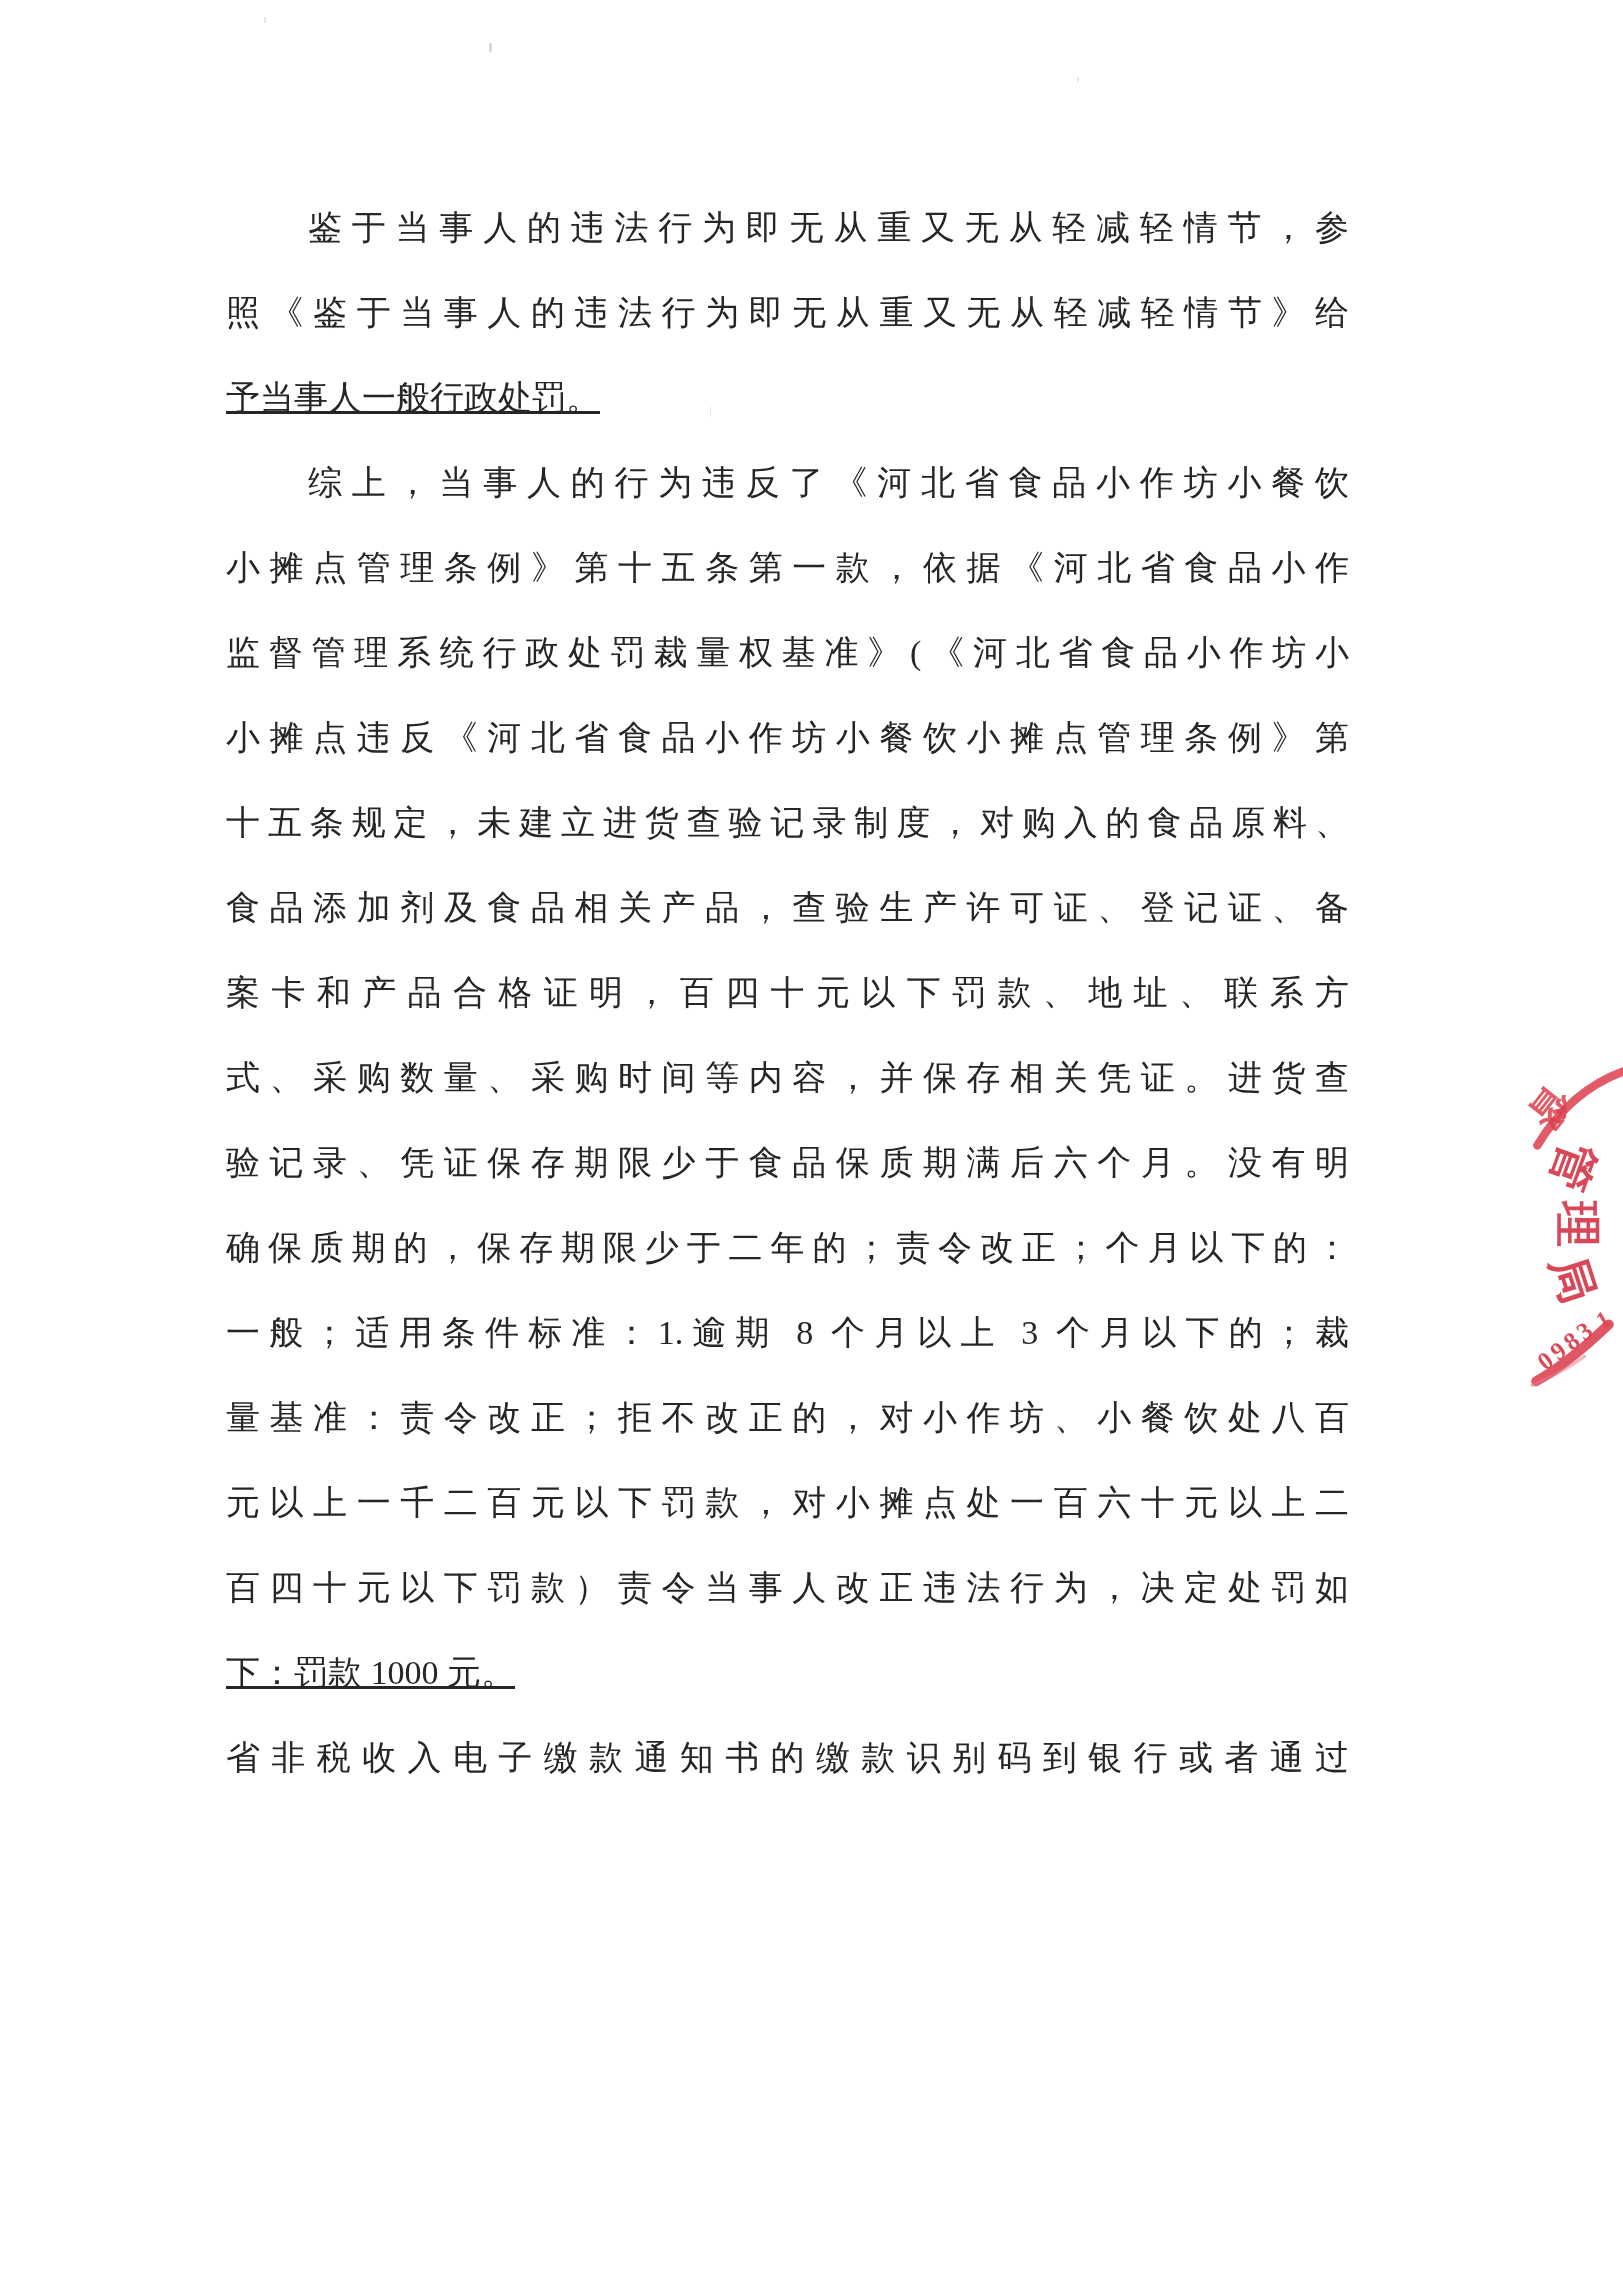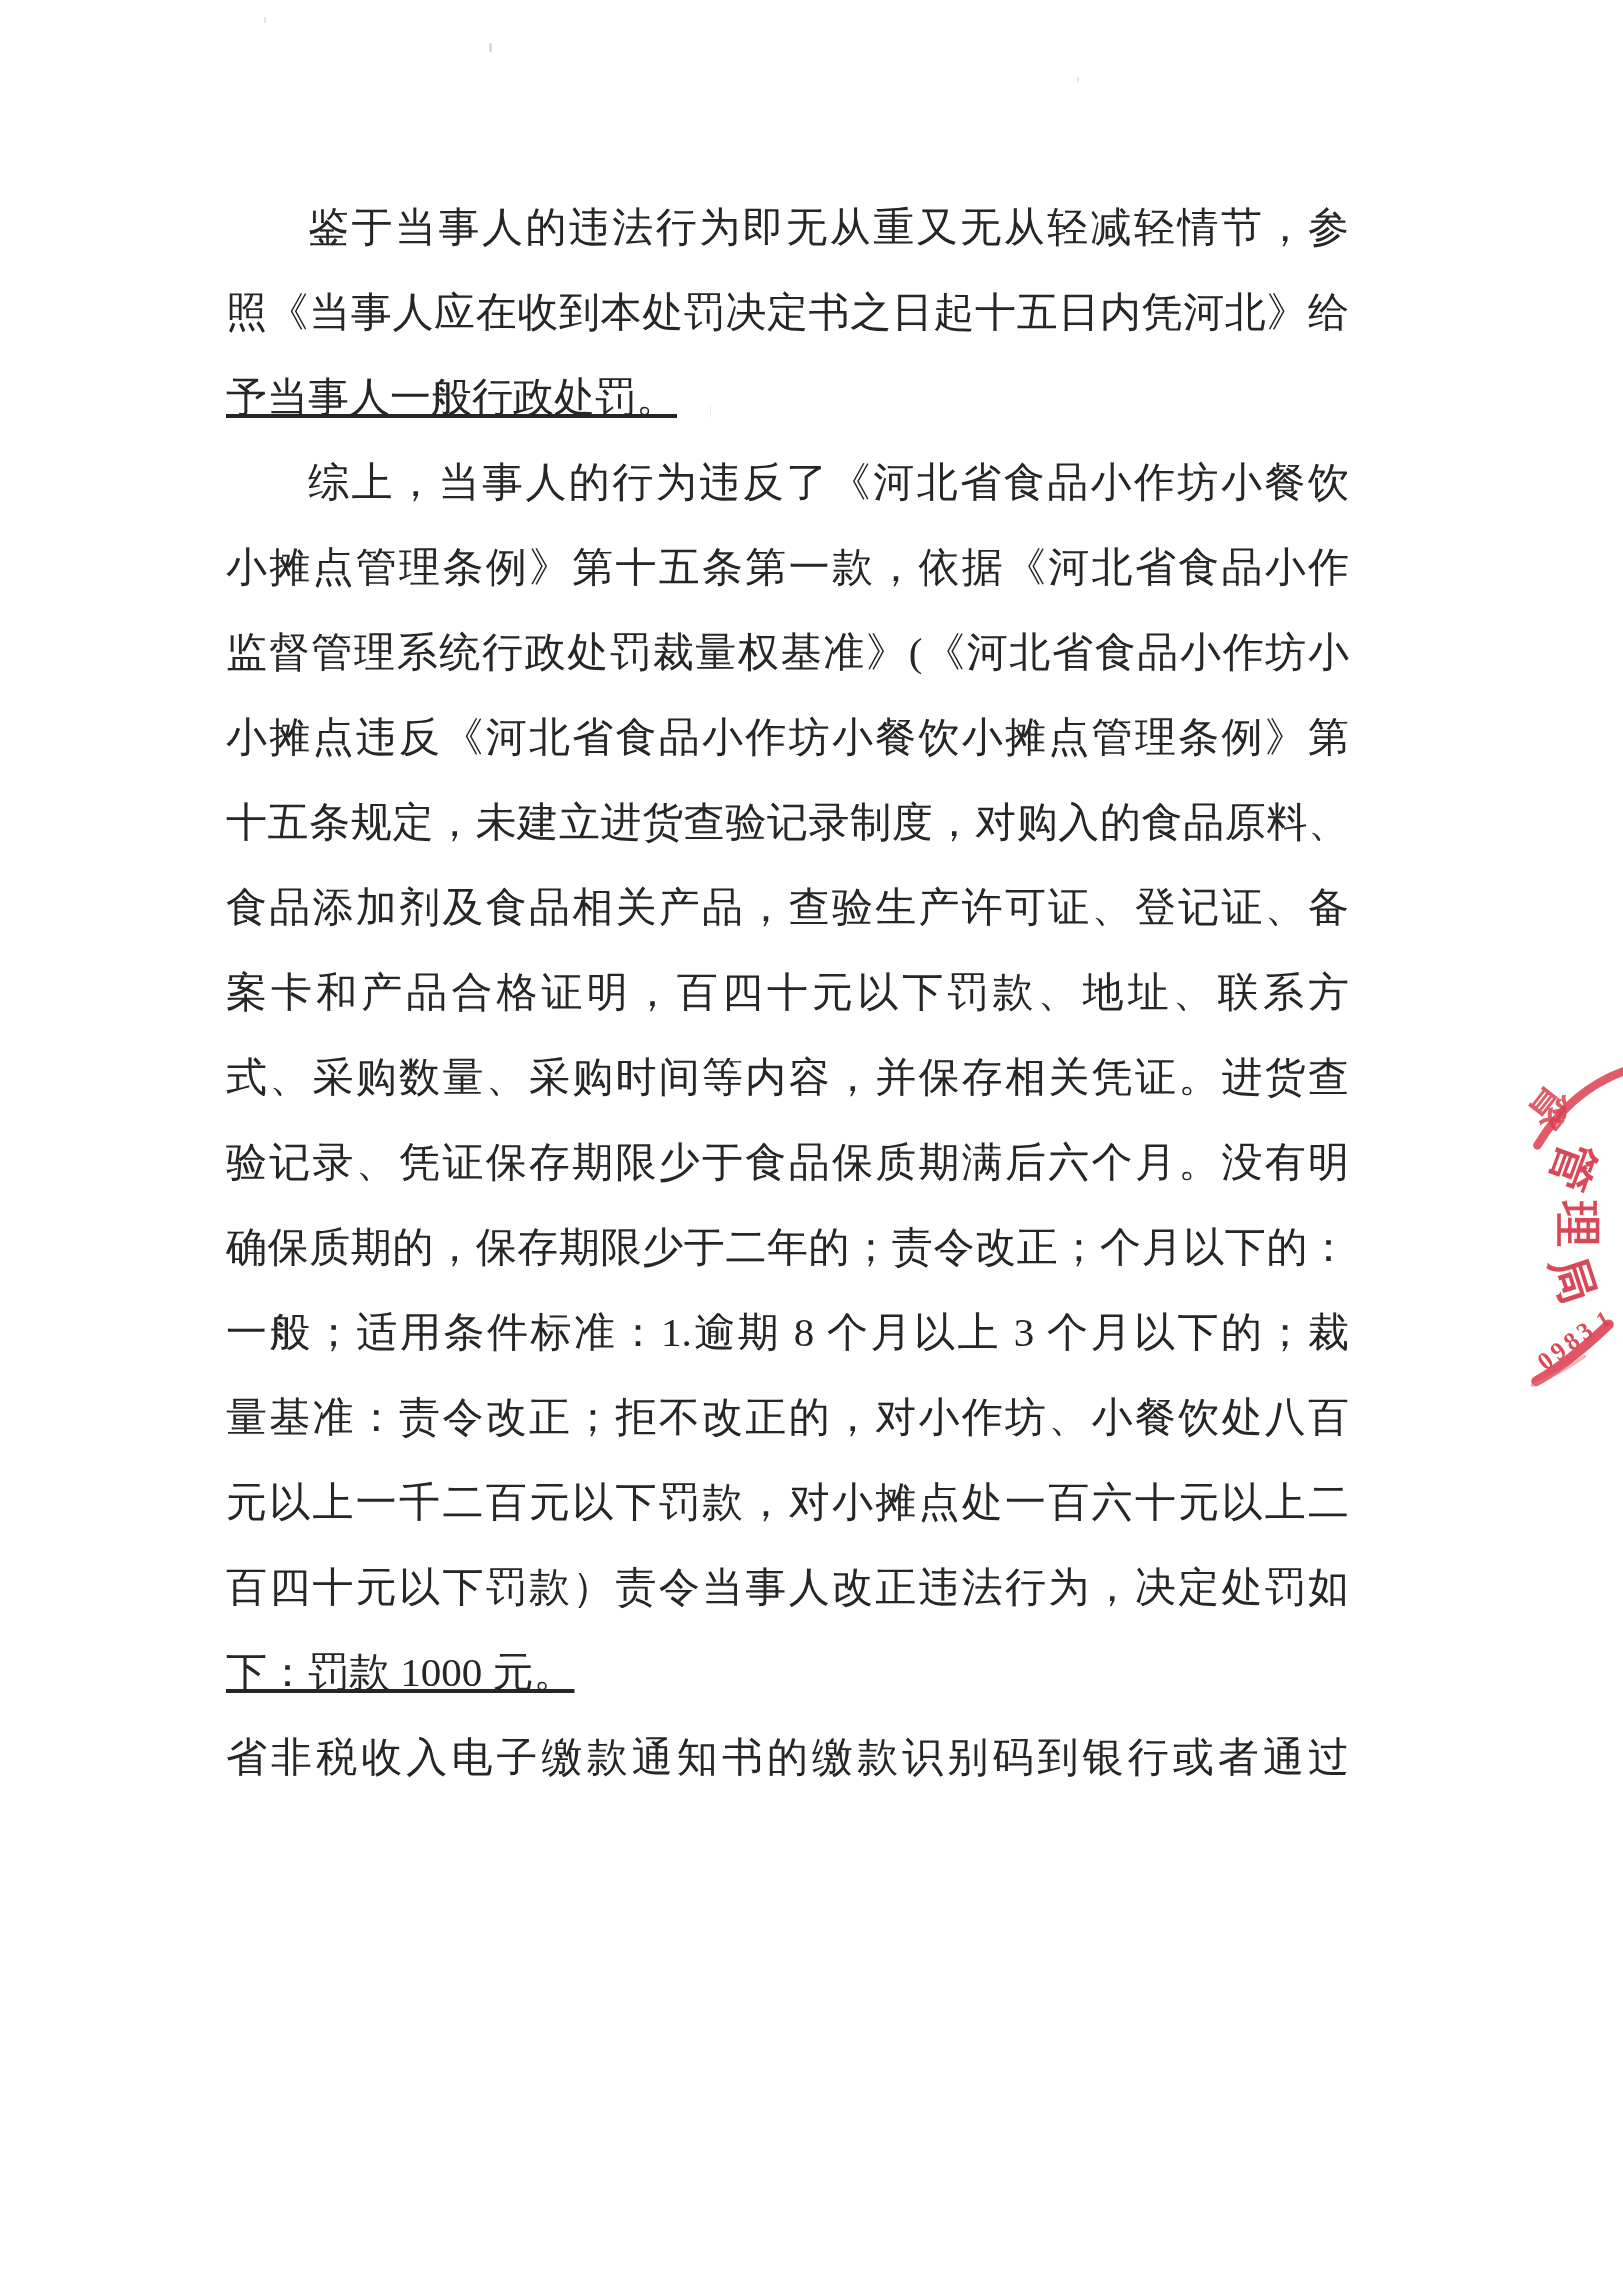--- a/index.html
+++ b/index.html
@@ -17,21 +17,21 @@
   }
   .doc {
     position: absolute;
     left: 226px;
     top: 185px;
     width: 1123px;
   }
   .line {
     height: 85px;
     line-height: 85px;
-    font-size: 41px;
+    font-size: 34px;
     color: #262626;
     text-align: justify;
     text-align-last: justify;
     text-justify: inter-character;
     overflow: visible;
     white-space: normal;
   }
   .line.indent {
     text-indent: 82px;
   }
@@ -62,21 +62,21 @@
   .speck.s3 { left: 1077px; top: 77px; width: 2px; height: 5.2px;  opacity: .35; }
   .speck.s4 { left: 710px; top: 406px; width: 1.3px; height: 10.5px; opacity: .3;  }
 </style>
 </head>
 <body>
 
 <div class="page">
 
   <div class="doc" id="doc">
       <div class="line indent">鉴于当事人的违法行为即无从重又无从轻减轻情节，参</div>
-      <div class="line">照《当事人应在收到本处罚决定书之日起十五日内凭河北》给</div>
+      <div class="line">照《鉴于当事人的违法行为即无从重又无从轻减轻情节》给</div>
       <div class="line no-fill">予当事人一般行政处罚。</div>
       <div class="line indent">综上，当事人的行为违反了《河北省食品小作坊小餐饮</div>
       <div class="line">小摊点管理条例》第十五条第一款，依据《河北省食品小作</div>
       <div class="line">监督管理系统行政处罚裁量权基准》(《河北省食品小作坊小</div>
       <div class="line">小摊点违反《河北省食品小作坊小餐饮小摊点管理条例》第</div>
       <div class="line">十五条规定，未建立进货查验记录制度，对购入的食品原料、</div>
       <div class="line">食品添加剂及食品相关产品，查验生产许可证、登记证、备</div>
       <div class="line">案卡和产品合格证明，百四十元以下罚款、地址、联系方</div>
       <div class="line">式、采购数量、采购时间等内容，并保存相关凭证。进货查</div>
       <div class="line">验记录、凭证保存期限少于食品保质期满后六个月。没有明</div>

